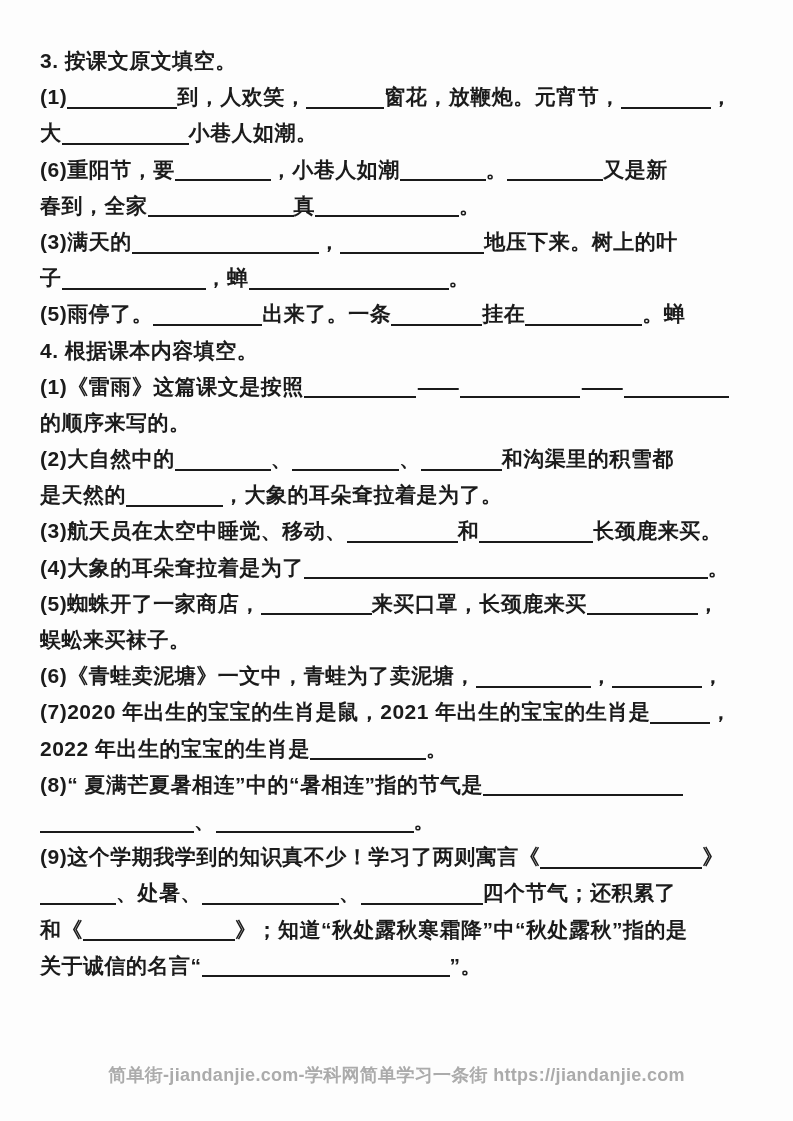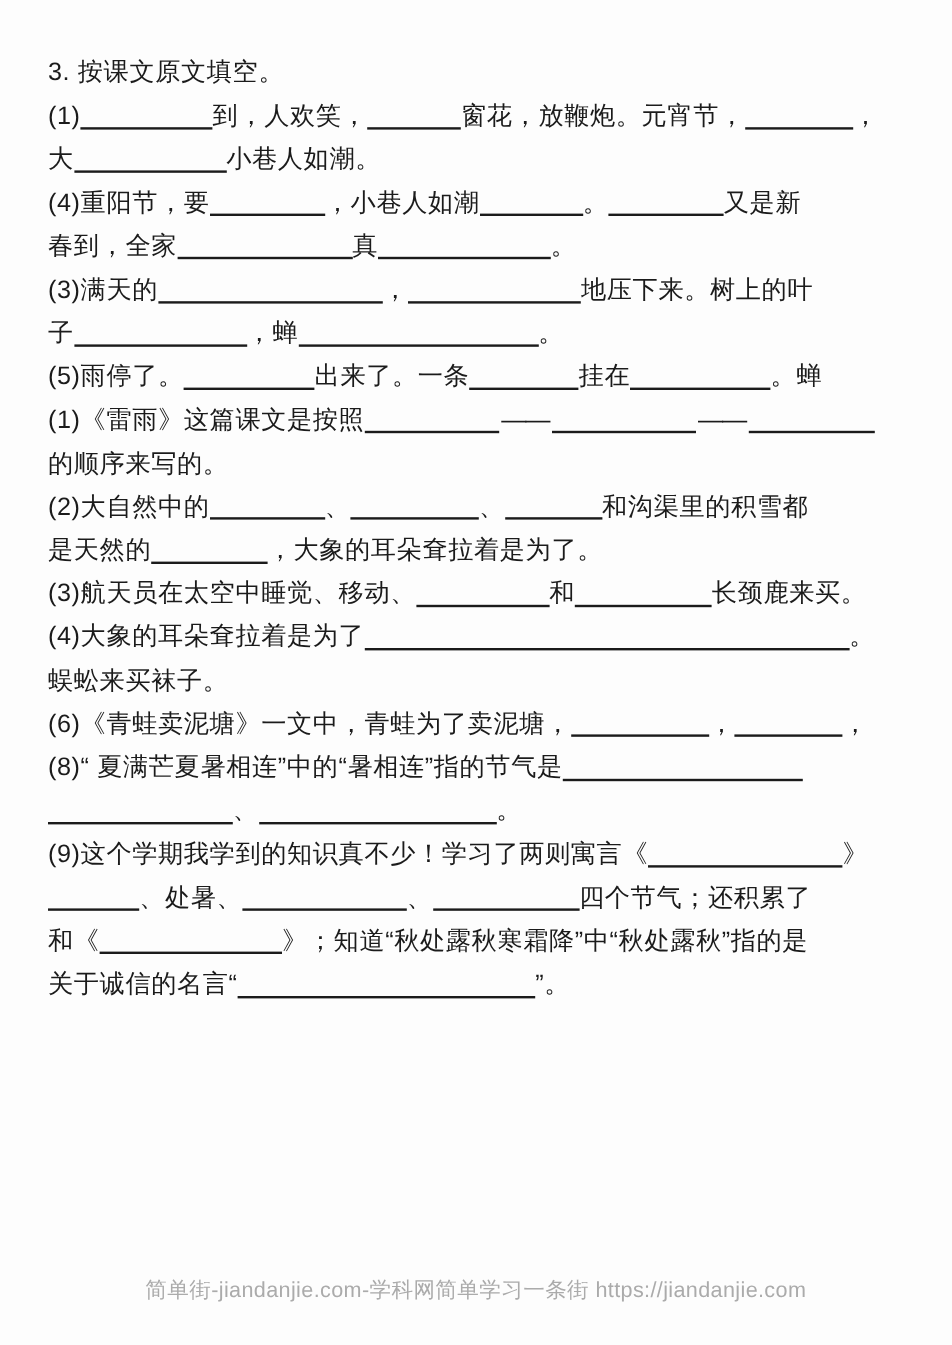--- a/index.html
+++ b/index.html
@@ -8,20 +8,21 @@
     background: #fdfdfd;
     font-family: "Liberation Sans", "DejaVu Sans", sans-serif;
   }
   .sheet {
     position: relative;
     width: 793px;
     height: 1121px;
     background: #fdfdfd;
     color: #1b1b1b;
     overflow: hidden;
+    font-weight: bold;
   }
   .content {
     position: absolute;
     top: 43px;
     left: 40px;
     right: 30px;
   }
   .line {
     height: 36.2px;
     line-height: 36.2px;
@@ -54,33 +55,37 @@
   }
 </style>
 </head>
 <body>
 
 <div class="sheet">
   <div class="content" id="content">
       <div class="line heading">3. 按课文原文填空。</div>
       <div class="line"><span class="run">(1)</span><span class="blank" style="width: 110px;"></span><span class="run">到，人欢笑，</span><span class="blank" style="width: 78px;"></span><span class="run">窗花，放鞭炮。元宵节，</span><span class="blank" style="width: 90px;"></span><span class="run">，</span></div>
       <div class="line"><span class="run">大</span><span class="blank" style="width: 127px;"></span><span class="run">小巷人如潮。</span></div>
-      <div class="line"><span class="run">(4)重阳节，要</span><span class="blank" style="width: 96px;"></span><span class="run">，小巷人如潮</span><span class="blank" style="width: 86px;"></span><span class="run">。</span><span class="blank" style="width: 96px;"></span><span class="run">又是新</span></div>
+      <div class="line"><span class="run">(6)重阳节，要</span><span class="blank" style="width: 96px;"></span><span class="run">，小巷人如潮</span><span class="blank" style="width: 86px;"></span><span class="run">。</span><span class="blank" style="width: 96px;"></span><span class="run">又是新</span></div>
       <div class="line"><span class="run">春到，全家</span><span class="blank" style="width: 146px;"></span><span class="run">真</span><span class="blank" style="width: 144px;"></span><span class="run">。</span></div>
       <div class="line"><span class="run">(3)满天的</span><span class="blank" style="width: 187px;"></span><span class="run">，</span><span class="blank" style="width: 144px;"></span><span class="run">地压下来。树上的叶</span></div>
       <div class="line"><span class="run">子</span><span class="blank" style="width: 144px;"></span><span class="run">，蝉</span><span class="blank" style="width: 200px;"></span><span class="run">。</span></div>
       <div class="line"><span class="run">(5)雨停了。</span><span class="blank" style="width: 109px;"></span><span class="run">出来了。一条</span><span class="blank" style="width: 91px;"></span><span class="run">挂在</span><span class="blank" style="width: 117px;"></span><span class="run">。蝉</span></div>
+      <div class="line heading">4. 根据课本内容填空。</div>
       <div class="line"><span class="run">(1)《雷雨》这篇课文是按照</span><span class="blank" style="width: 112px;"></span><span class="dash">——</span><span class="blank" style="width: 120px;"></span><span class="dash">——</span><span class="blank" style="width: 105px;"></span></div>
       <div class="line"><span class="run">的顺序来写的。</span></div>
       <div class="line"><span class="run">(2)大自然中的</span><span class="blank" style="width: 96px;"></span><span class="run">、</span><span class="blank" style="width: 107px;"></span><span class="run">、</span><span class="blank" style="width: 81px;"></span><span class="run">和沟渠里的积雪都</span></div>
       <div class="line"><span class="run">是天然的</span><span class="blank" style="width: 97px;"></span><span class="run">，大象的耳朵耷拉着是为了。</span></div>
       <div class="line"><span class="run">(3)航天员在太空中睡觉、移动、</span><span class="blank" style="width: 111px;"></span><span class="run">和</span><span class="blank" style="width: 114px;"></span><span class="run">长颈鹿来买。</span></div>
       <div class="line"><span class="run">(4)大象的耳朵耷拉着是为了</span><span class="blank" style="width: 404px;"></span><span class="run">。</span></div>
+      <div class="line"><span class="run">(5)蜘蛛开了一家商店，</span><span class="blank" style="width: 111px;"></span><span class="run">来买口罩，长颈鹿来买</span><span class="blank" style="width: 111px;"></span><span class="run">，</span></div>
       <div class="line"><span class="run">蜈蚣来买袜子。</span></div>
       <div class="line"><span class="run">(6)《青蛙卖泥塘》一文中，青蛙为了卖泥塘，</span><span class="blank" style="width: 115px;"></span><span class="run">，</span><span class="blank" style="width: 90px;"></span><span class="run">，</span></div>
+      <div class="line"><span class="run">(7)2020 年出生的宝宝的生肖是鼠，2021 年出生的宝宝的生肖是</span><span class="blank" style="width: 60px;"></span><span class="run">，</span></div>
+      <div class="line"><span class="run">2022 年出生的宝宝的生肖是</span><span class="blank" style="width: 116px;"></span><span class="run">。</span></div>
       <div class="line"><span class="run">(8)“ 夏满芒夏暑相连”中的“暑相连”指的节气是</span><span class="blank" style="width: 200px;"></span></div>
       <div class="line"><span class="blank" style="width: 154px;"></span><span class="run">、</span><span class="blank" style="width: 198px;"></span><span class="run">。</span></div>
       <div class="line"><span class="run">(9)这个学期我学到的知识真不少！学习了两则寓言《</span><span class="blank" style="width: 162px;"></span><span class="run">》</span></div>
       <div class="line"><span class="blank" style="width: 76px;"></span><span class="run">、处暑、</span><span class="blank" style="width: 137px;"></span><span class="run">、</span><span class="blank" style="width: 122px;"></span><span class="run">四个节气；还积累了</span></div>
       <div class="line"><span class="run">和《</span><span class="blank" style="width: 152px;"></span><span class="run">》；知道“秋处露秋寒霜降”中“秋处露秋”指的是</span></div>
       <div class="line"><span class="run">关于诚信的名言“</span><span class="blank" style="width: 248px;"></span><span class="run">”。</span></div>
     </div>
   <div class="footer">简单街-jiandanjie.com-学科网简单学习一条街 https://jiandanjie.com</div>
 </div>
 

